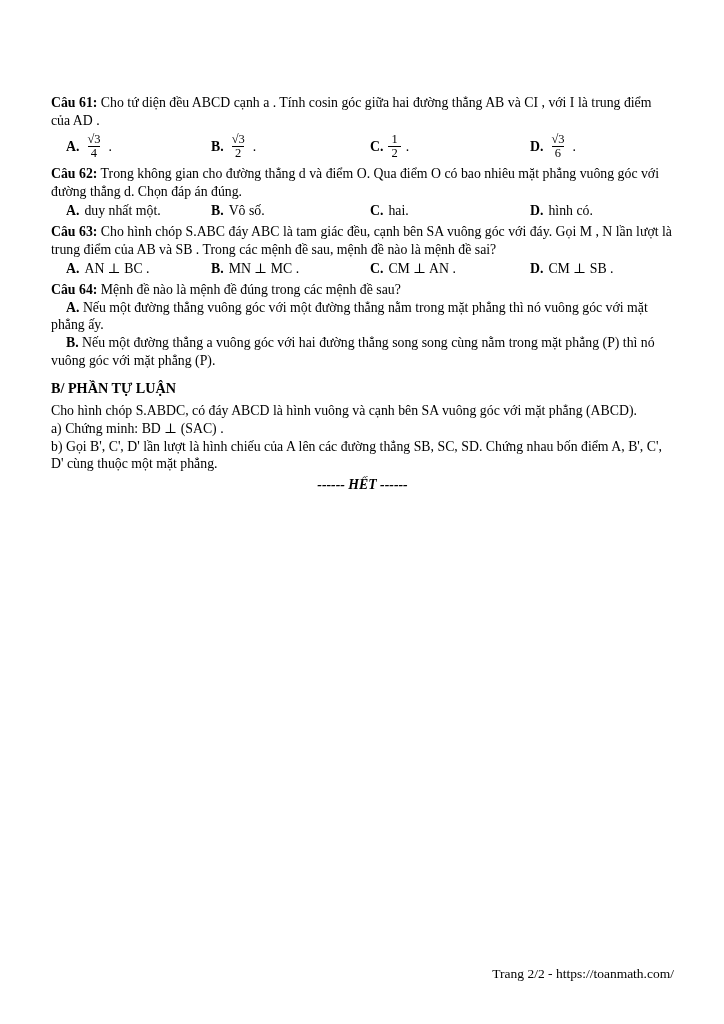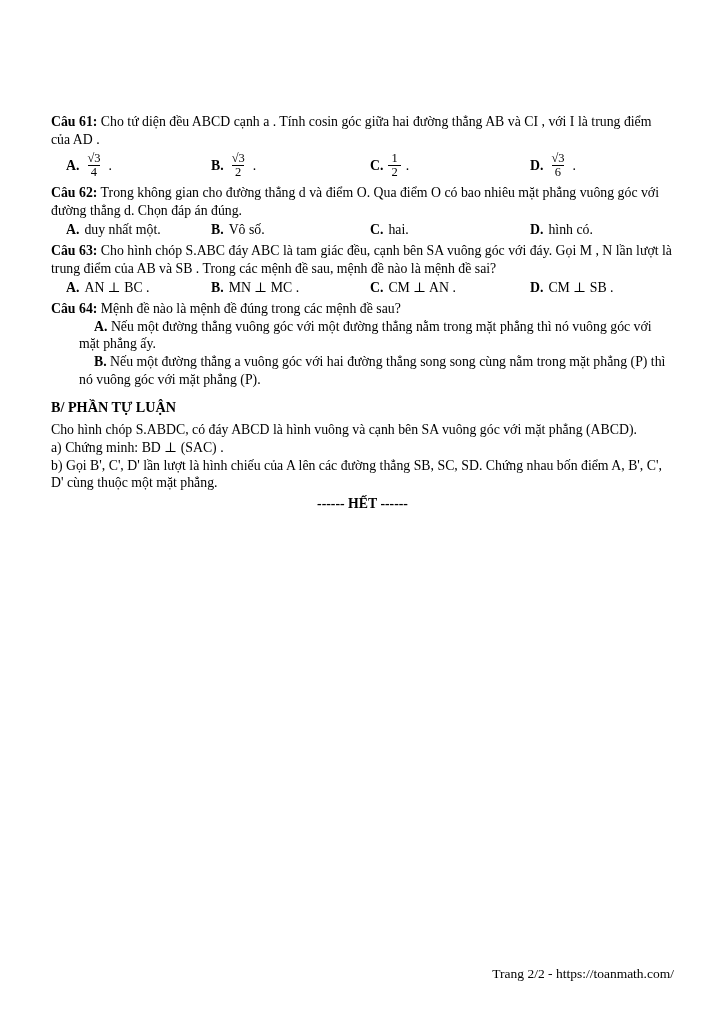--- a/index.html
+++ b/index.html
@@ -7,42 +7,42 @@
   body {
     width: 724px; height: 1024px;
     background: #ffffff;
     font-family: "Liberation Serif", "DejaVu Serif", serif;
     font-size: 13.8px;
     line-height: 1.3;
     color: #000;
     position: relative;
     overflow: hidden;
   }
-  .content { position: absolute; left: 51px; top: 113px; width: 623px; }
+  .content { position: absolute; left: 51px; top: 94px; width: 623px; }
   p { margin: 0; }
 
   .opts-row { display: flex; padding-left: 15px; margin: 1px 0 3px 0; }
   .opt { display: flex; align-items: center; gap: 5px; }
   .col-a { width: 145px; }
   .col-b { width: 159px; }
   .col-c { width: 160px; }
   .col-d { flex: 1; }
 
   .frac {
     display: inline-flex; flex-direction: column; align-items: center;
     line-height: 1.05; font-size: 12.5px; margin: 2px 0;
   }
   .frac .num, .frac .den { padding: 0 3px; }
   .frac .den { border-top: 1px solid #000; }
 
-  .q64-opt { text-indent: 15px; margin-left: 28px; }
+  .q64-opt { text-indent: 15px; }
 
   .section-title { font-weight: bold; margin: 9px 0 4px 0; font-size: 14.2px; }
 
-  .end-line { text-align: center; font-weight: bold; margin-top: 3px; }
+  .end-line { text-align: center; font-weight: bold; font-style: italic; margin-top: 3px; }
 
   .footer {
     position: absolute; right: 50px; top: 965px;
     font-size: 13.5px; text-align: center;
   }
 </style>
 </head>
 <body>
 
 <div class="content">

